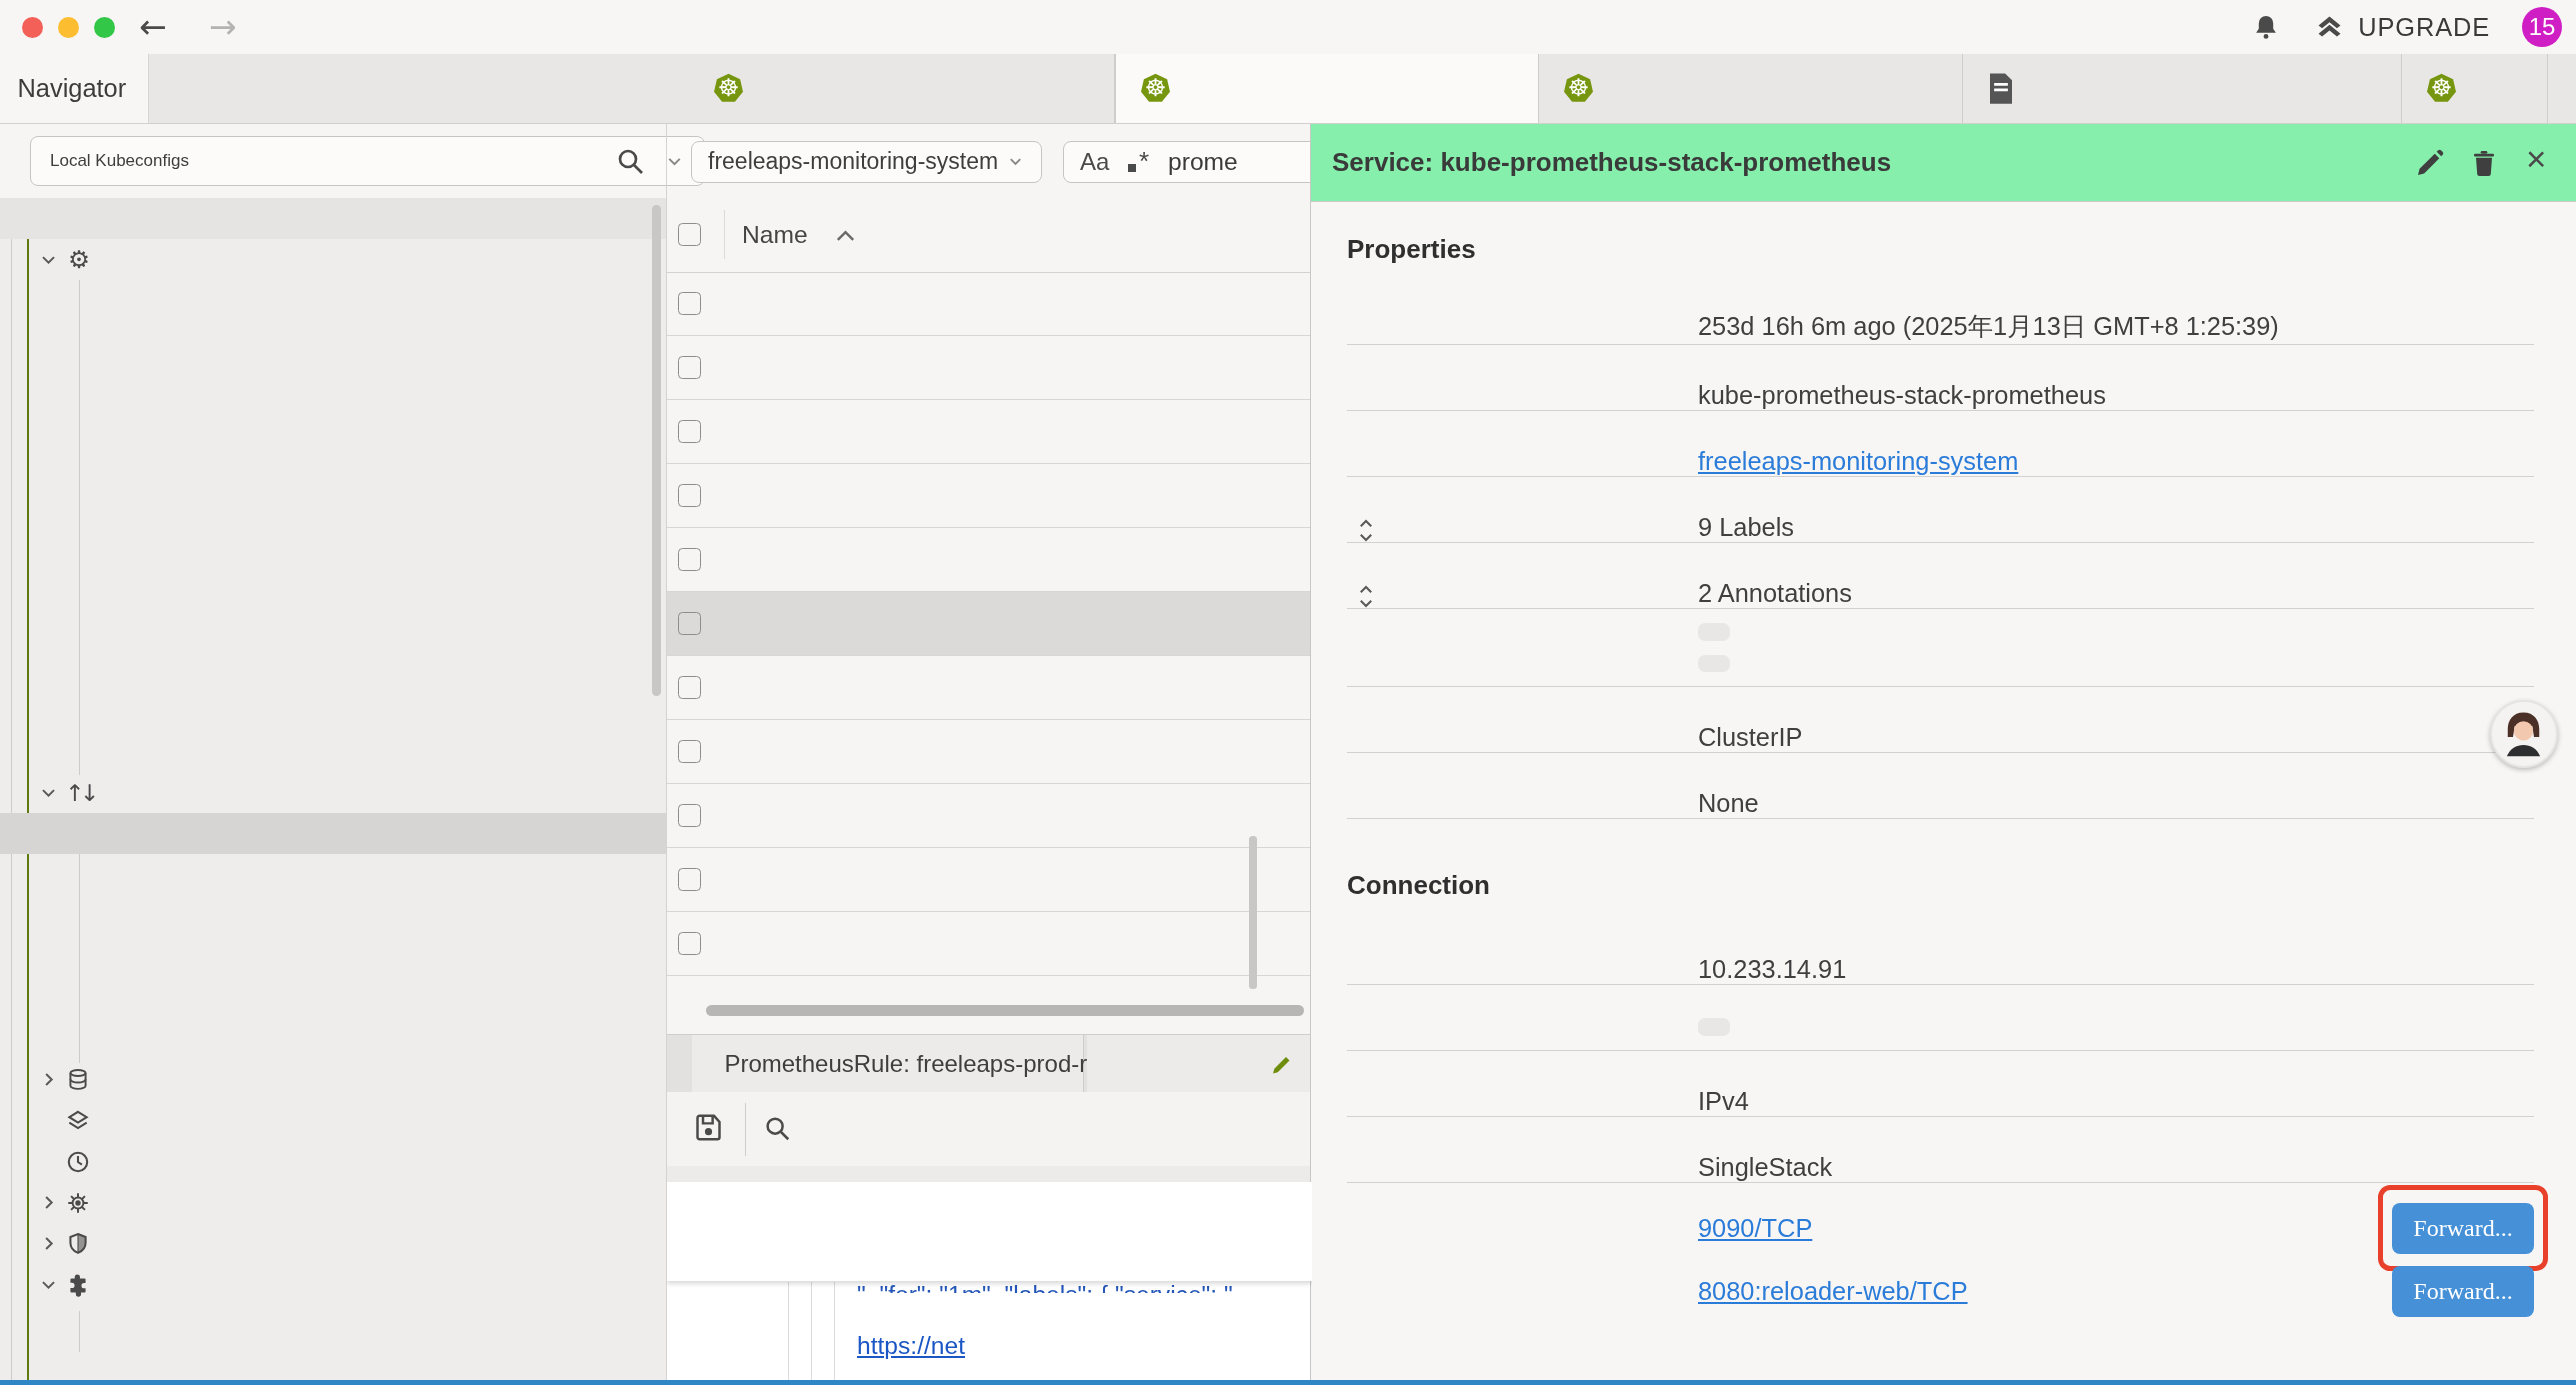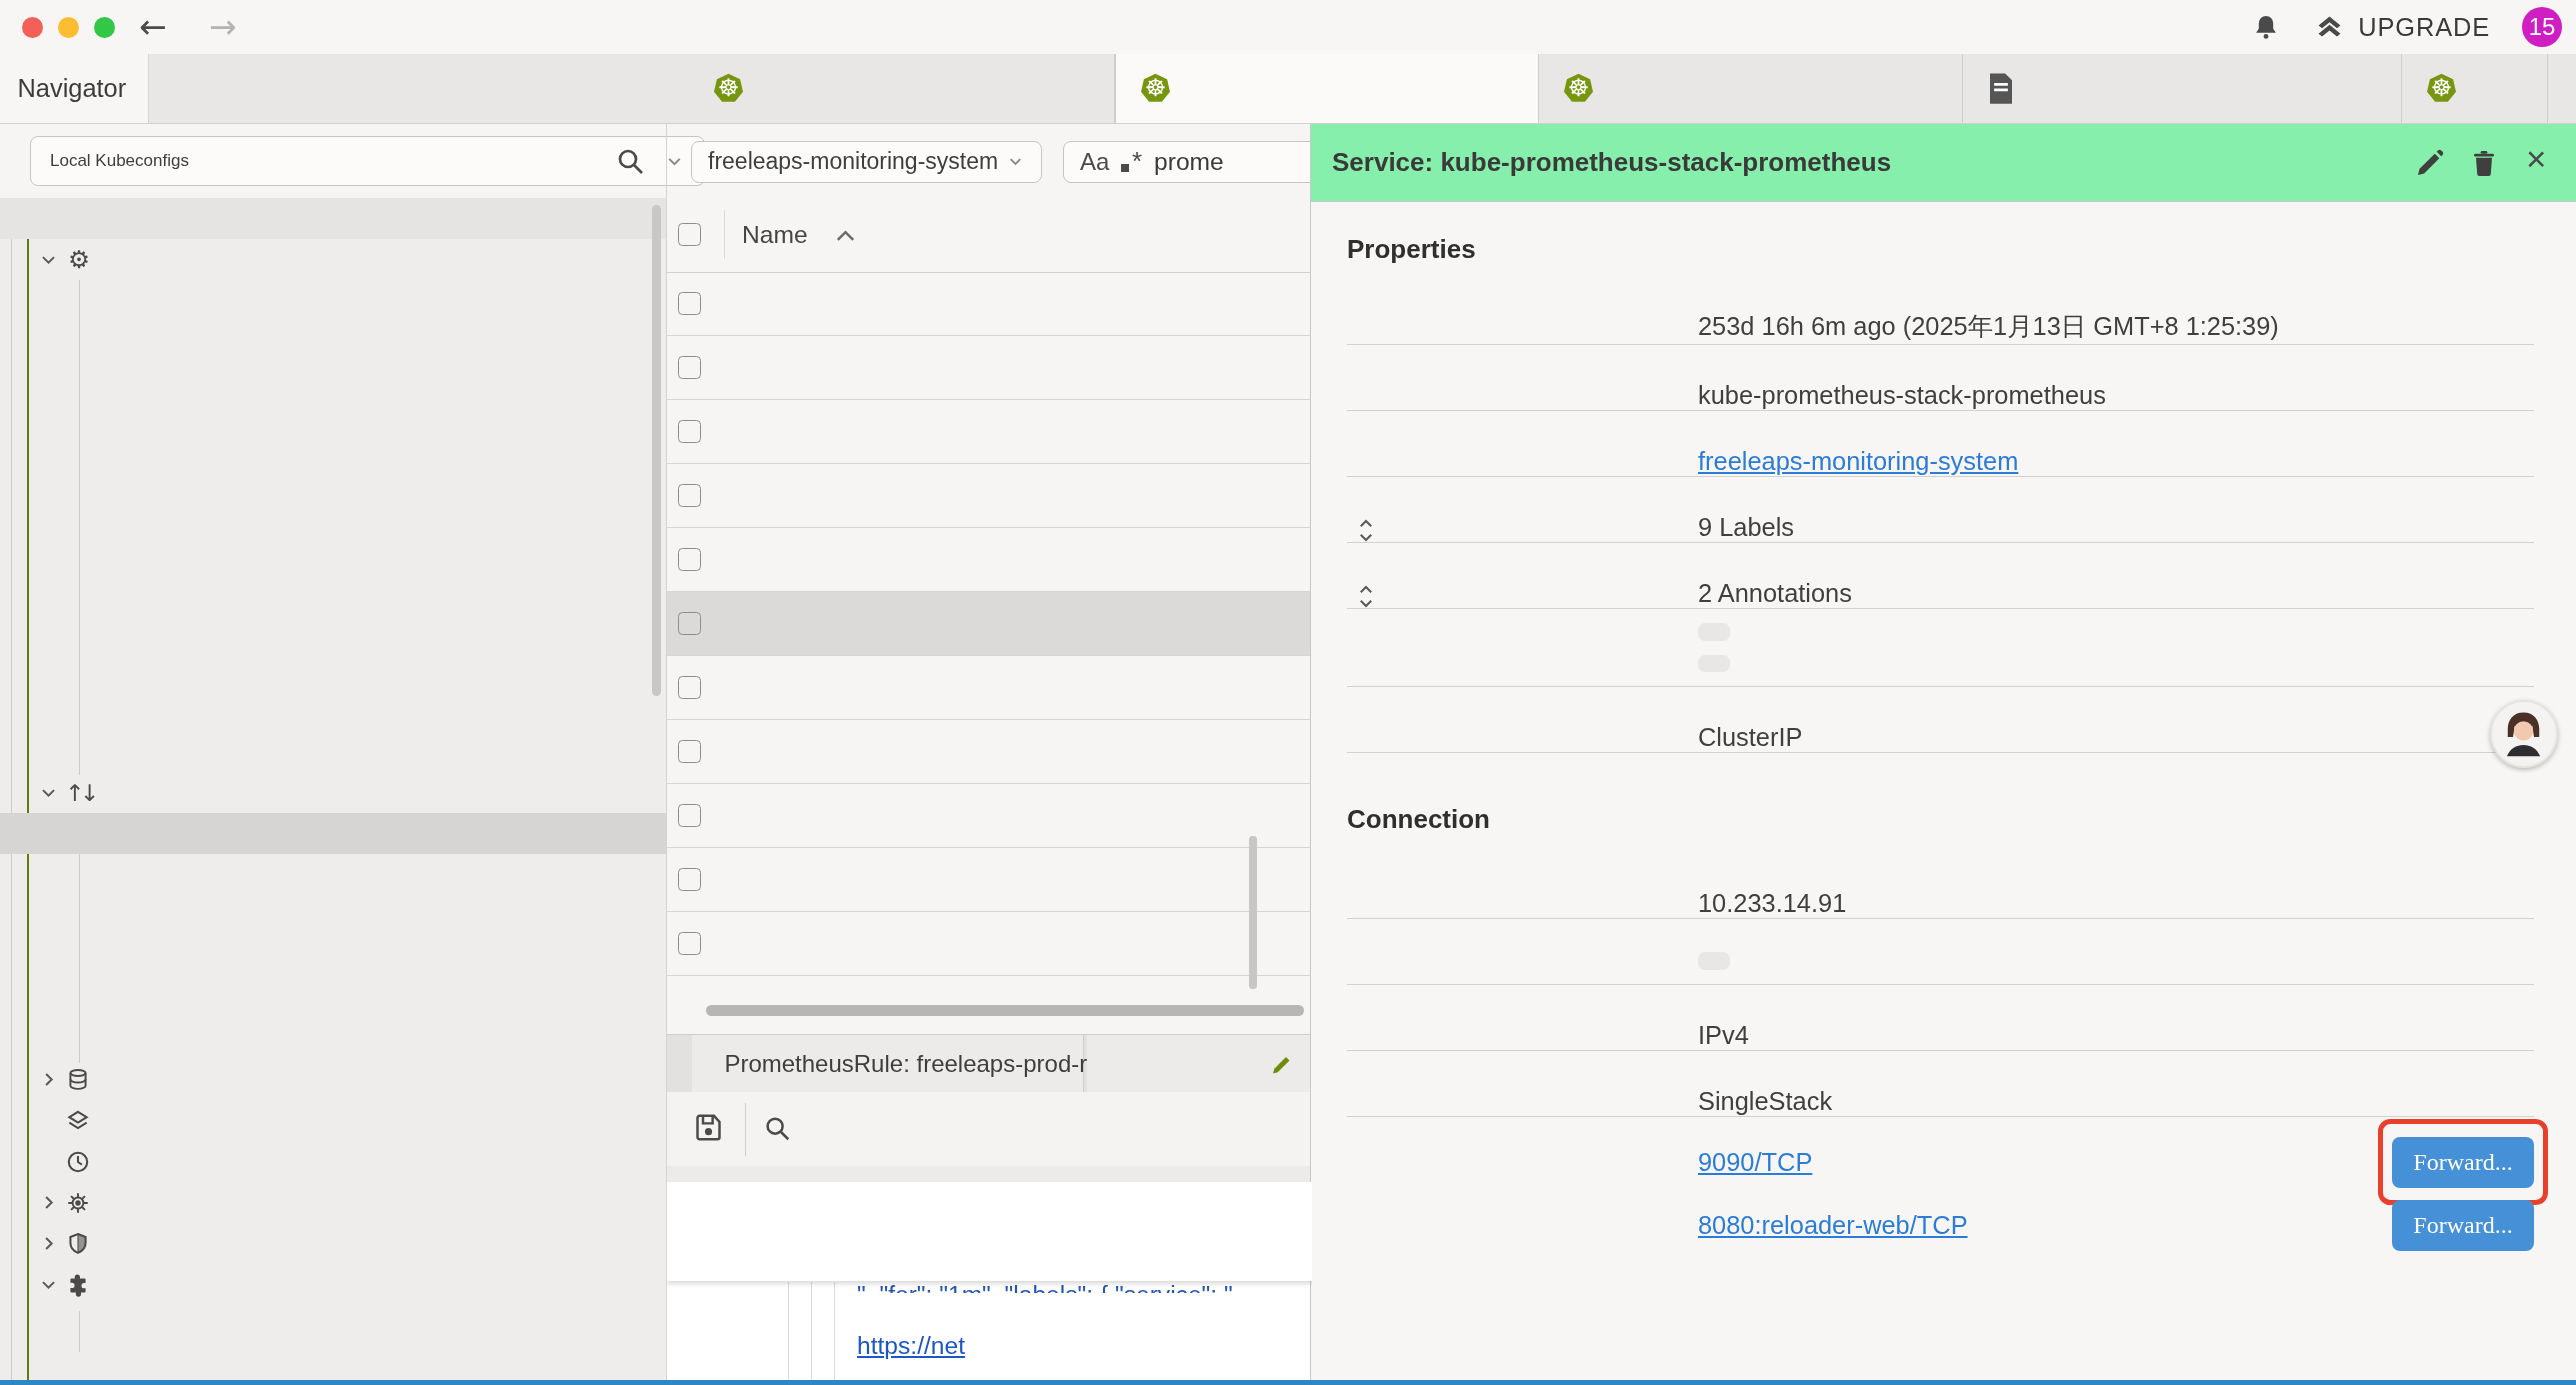--- a/index.html
+++ b/index.html
@@ -36,21 +36,21 @@
 
   
   #toolsrow{position:absolute;left:0;top:124px;width:100%;height:75px;background:#f6f5f4;border-bottom:0.9px solid #d5d3d1}
   .select{background:#fcfbfa;border:1.8px solid #c7c5c3;border-radius:8px;display:flex;align-items:center;box-sizing:border-box}
   #kubeconfig-select{position:absolute;left:30px;top:12.3px;width:675px;height:50px;padding:16px 19px;font-size:17px;color:#3e3e3e}
   #kubeconfig-select .chev{margin-left:auto}
   #sidebar-search{position:absolute;left:614px;top:21px}
   #ns-select{position:absolute;left:691px;top:16.7px;width:351px;height:42px;padding:0 16px;font-size:23px;color:#3e3e3e}
   #ns-select .chev{margin-left:auto}
   #filter-box{position:absolute;left:1063px;top:16.7px;width:263px;height:42px;background:#fcfbfa;border:1.8px solid #c7c5c3;
-              border-radius:8px 0 0 8px;display:flex;align-items:center;gap:12px;padding:0 16px;box-sizing:border-box}
+              border-radius:8px 0 0 8px;display:flex;align-items:center;gap:19px;padding:0 16px;box-sizing:border-box}
   #filter-box .aa{font-size:24px;color:#4a4a4a}
   #filter-box .rx{font-size:26px;color:#4a4a4a;display:flex;align-items:flex-end}
   #filter-box .rx i{display:inline-block;width:8px;height:8px;background:#4a4a4a;margin-right:2.6px;margin-bottom:5.3px}
   #filter-box .val{font-size:24.6px;color:#3a3a3a}
 
   
   #sidebar{position:absolute;left:0;top:198px;width:666px;height:1182px;background:#efedec;overflow:hidden}
   #vsep-side{position:absolute;left:666px;top:124px;width:0.9px;height:1256px;background:#d5d3d1}
   .guide{position:absolute;width:0.9px;background:#cdcbc9}
   #guide-olive{position:absolute;left:27px;top:0;width:1.8px;height:1182px;background:#5f7a0e}
@@ -570,20 +570,26 @@
           <span class="chip"></span>
           <span class="chip"></span>
         </div>
       </div>
       <div class="drow">
         <div class="dl">
           <span></span>
         </div>
         <div class="dv">ClusterIP</div>
       </div>
+      <div class="drow">
+        <div class="dl">
+          <span></span>
+        </div>
+        <div class="dv">None</div>
+      </div>
       <div class="dheading second">Connection</div>
       <div class="drow">
         <div class="dl">
           <span></span>
         </div>
         <div class="dv">10.233.14.91</div>
       </div>
       <div class="drow">
         <div class="dl">
           <span></span>

